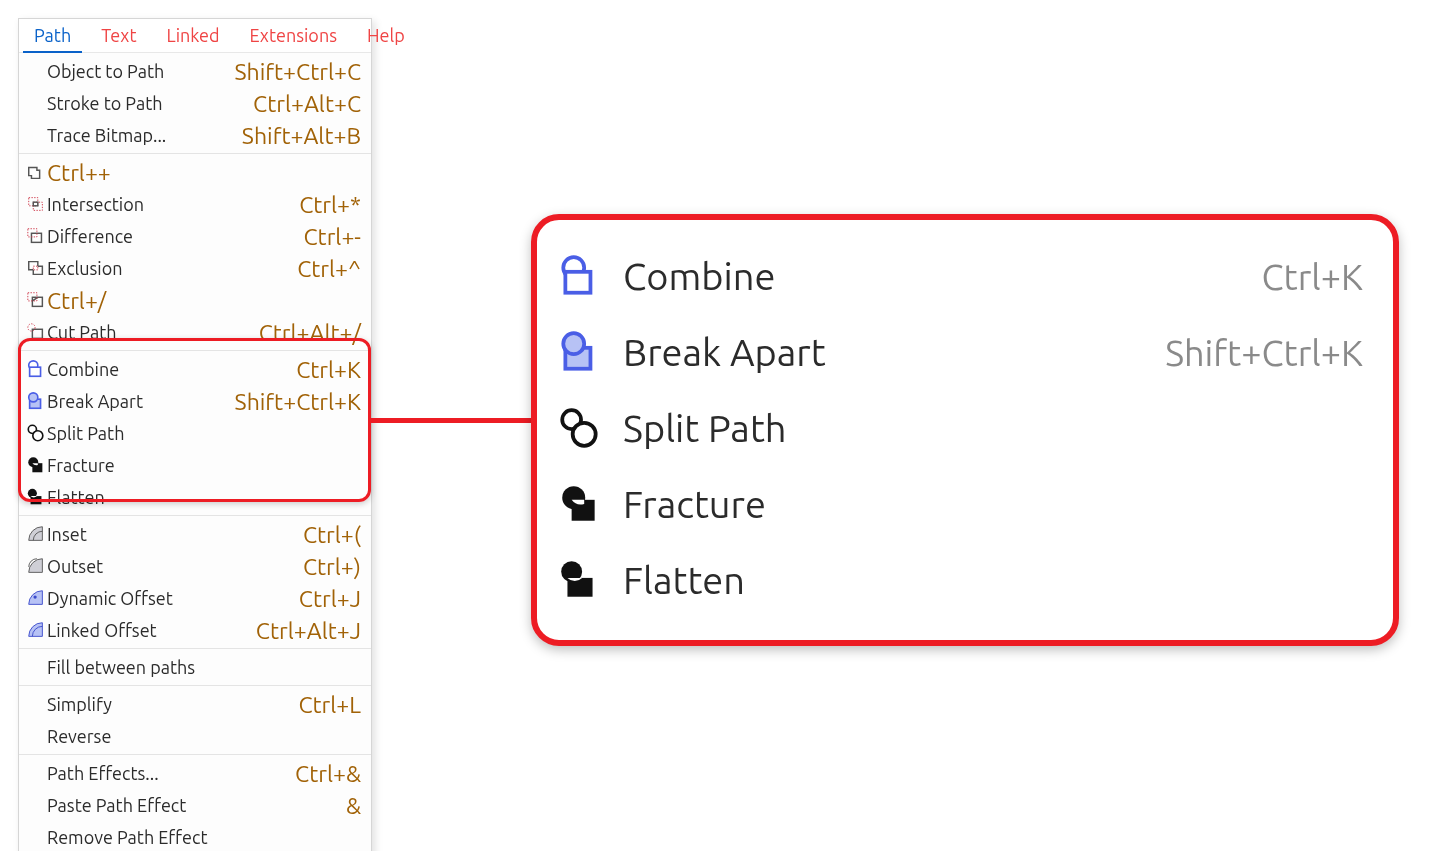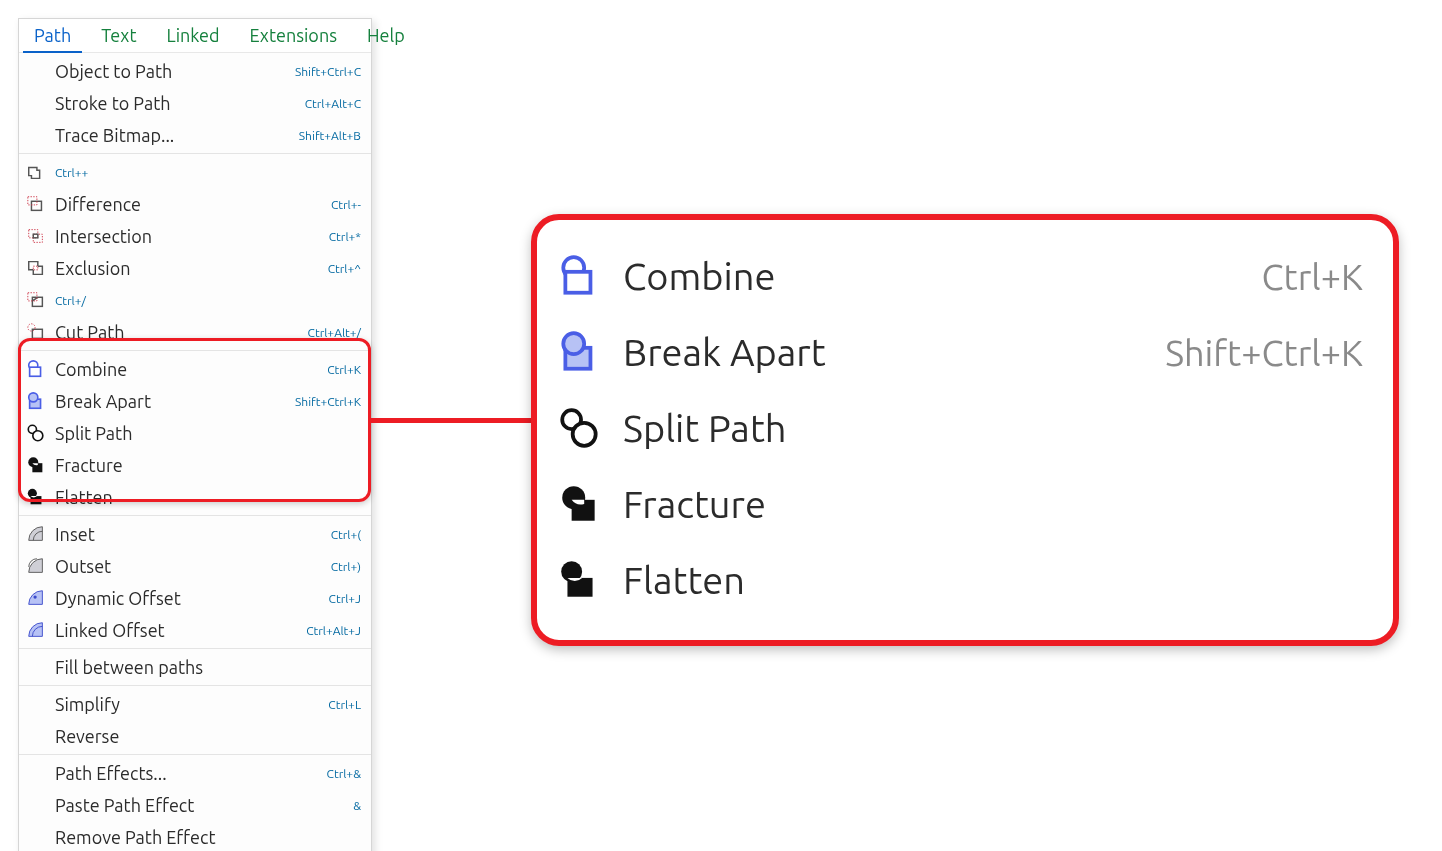--- a/index.html
+++ b/index.html
@@ -28,60 +28,59 @@
     align-items: center;
     gap: 8px;
     padding: 0 4px;
     height: 34px;
     background: #fff;
     border-bottom: 1px solid #e8e8e8;
   }
   .menubar-item {
     padding: 6px 11px;
     font-size: 18px;
-    color: #15803d;
+    color: #ef4444;
     border-bottom: 2px solid transparent;
     cursor: default;
     white-space: nowrap;
   }
   .menubar-item.active {
     color: #0a62c9;
     border-bottom-color: #0a62c9;
   }
 
   .menu-list { padding: 2px 0 6px 0; }
   .menu-sep { height: 1px; background: #e4e4e4; margin: 2px 0; }
 
   .menu-item {
     display: flex;
     align-items: center;
     height: 32px;
     padding: 0 10px 0 6px;
     font-size: 18px;
     color: #2b2b2b;
     cursor: default;
-    gap: 8px;
   }
   .menu-item .icon-slot {
     width: 22px;
     height: 22px;
     display: flex;
     align-items: center;
     justify-content: center;
     flex-shrink: 0;
   }
   .menu-item .label-slot {
     flex: 1;
     white-space: nowrap;
     overflow: hidden;
     text-overflow: ellipsis;
   }
   .menu-item .shortcut-slot {
-    color: #0369a1;
-    font-size: 12px;
+    color: #a16207;
+    font-size: 23px;
     white-space: nowrap;
   }
   .menu-item.no-icon .icon-slot { visibility: hidden; }
 
   
   .highlight-box {
     position: absolute;
     border: 3px solid #ed1c24;
     border-radius: 12px;
     pointer-events: none;
@@ -162,34 +161,34 @@
         <span class="icon-slot">
           <svg viewBox="0 0 22 22" width="20" height="20">
             <use href="#ico-union-icon"></use>
           </svg>
         </span>
         <span class="shortcut-slot">Ctrl++</span>
       </div>
       <div class="menu-item">
         <span class="icon-slot">
           <svg viewBox="0 0 22 22" width="20" height="20">
+            <use href="#ico-intersection-icon"></use>
+          </svg>
+        </span>
+        <span class="label-slot">Intersection</span>
+        <span class="shortcut-slot">Ctrl+*</span>
+      </div>
+      <div class="menu-item">
+        <span class="icon-slot">
+          <svg viewBox="0 0 22 22" width="20" height="20">
             <use href="#ico-difference-icon"></use>
           </svg>
         </span>
         <span class="label-slot">Difference</span>
         <span class="shortcut-slot">Ctrl+-</span>
-      </div>
-      <div class="menu-item">
-        <span class="icon-slot">
-          <svg viewBox="0 0 22 22" width="20" height="20">
-            <use href="#ico-intersection-icon"></use>
-          </svg>
-        </span>
-        <span class="label-slot">Intersection</span>
-        <span class="shortcut-slot">Ctrl+*</span>
       </div>
       <div class="menu-item">
         <span class="icon-slot">
           <svg viewBox="0 0 22 22" width="20" height="20">
             <use href="#ico-exclusion-icon"></use>
           </svg>
         </span>
         <span class="label-slot">Exclusion</span>
         <span class="shortcut-slot">Ctrl+^</span>
       </div>

